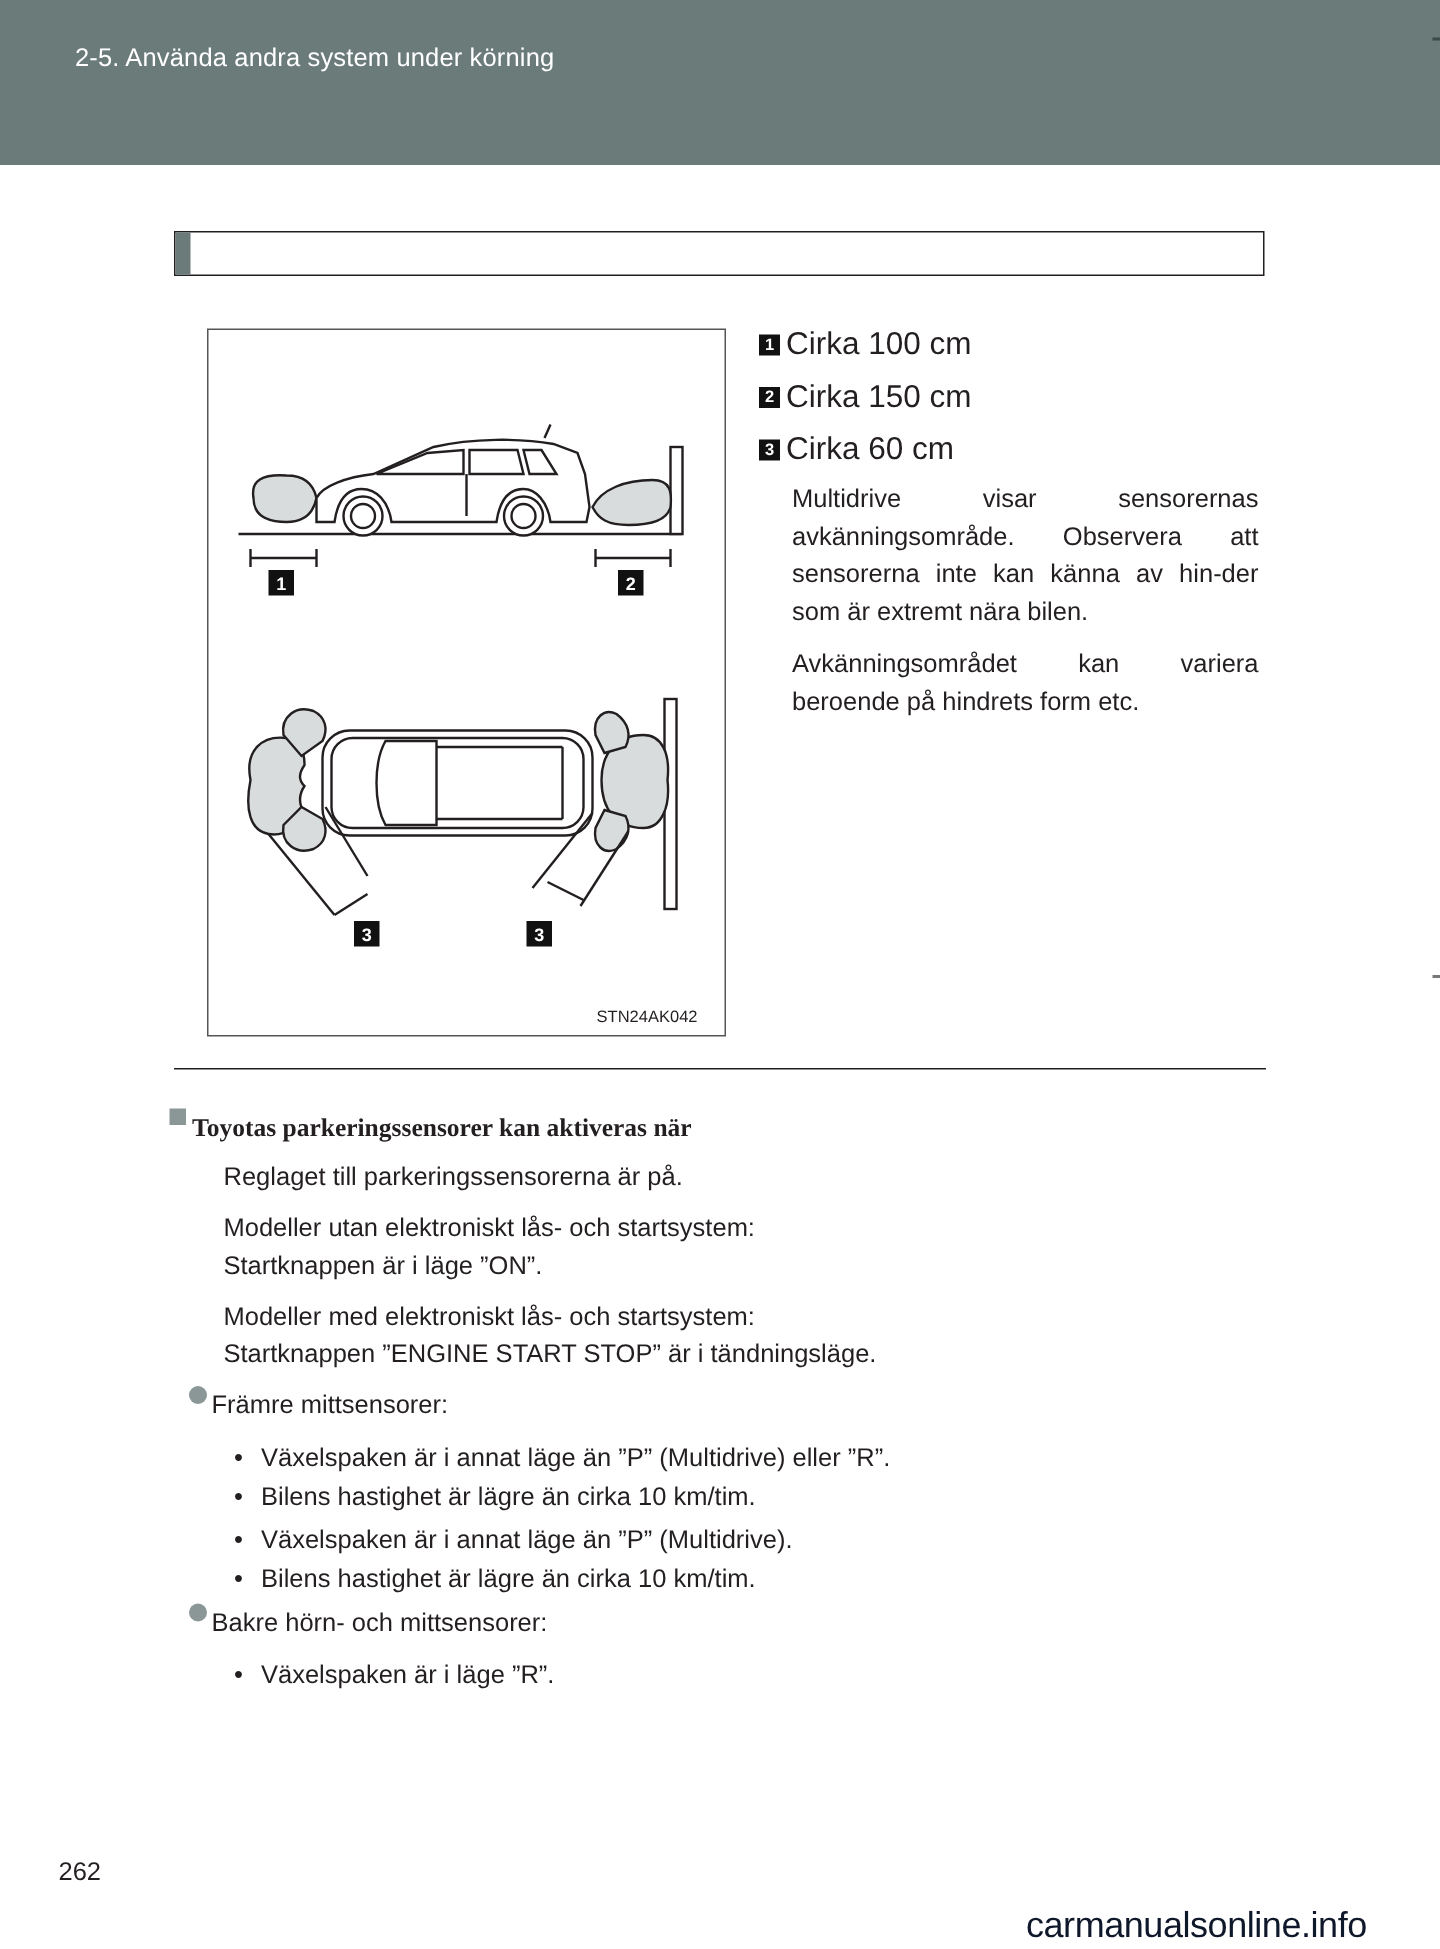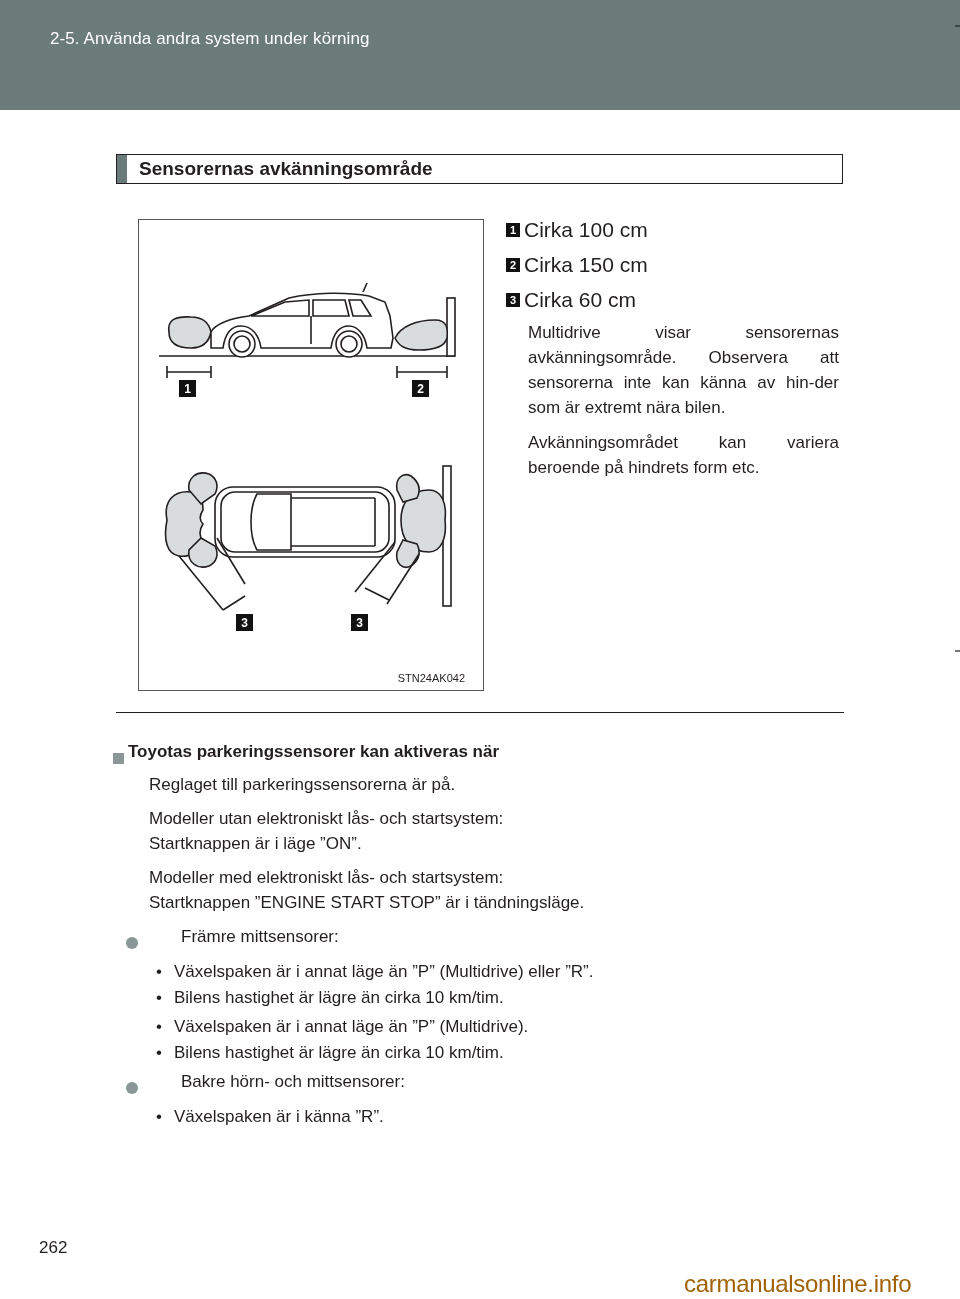--- a/index.html
+++ b/index.html
@@ -17,43 +17,42 @@
   .figure svg { position:absolute; left:0; top:0; }
   .fig-code { position:absolute; right:18px; bottom:6px; font-size:11px; font-weight:normal; color:#231f20; }
   .legend { position:absolute; left:506px; top:212px; }
   .legend .row { display:flex; align-items:center; height:35px; font-size:21px; }
   .numbox { display:inline-flex; align-items:center; justify-content:center; width:14px; height:14px;
             background:#111; color:#fff; font-size:11px; font-weight:bold; margin-right:4px; }
   .desc { position:absolute; left:528px; top:320px; width:311px; font-size:17px; line-height:25px; text-align:justify; }
   .desc p { margin:0 0 10px 0; }
   .hr { position:absolute; left:116px; top:712px; width:728px; height:1px; background:#231f20; }
   .body-text { position:absolute; left:113px; top:739px; width:740px; font-size:17px; line-height:25px; }
-  .sub-heading { display:flex; align-items:flex-end; font-weight:bold; margin-bottom:8px; }
+  .sub-heading { display:flex; align-items:flex-start; font-weight:bold; margin-bottom:8px;font-family:Liberation Serif, serif; }
   .sq { width:11px; height:11px; background:#8a9796; margin-right:4px; display:inline-block; }
   .para { margin-left:36px; margin-bottom:9px; }
-  .dot-item { display:flex; align-items:flex-end; margin-left:13px; margin-bottom:10px;gap:40px; }
+  .dot-item { display:flex; align-items:flex-start; margin-left:13px; margin-bottom:10px; }
   .dot { width:12px; height:12px; border-radius:50%; background:#8a9796; margin-right:3px; display:inline-block; }
   .bullets { margin-left:43px; margin-bottom:4px; }
   .bullets .b { display:flex; margin-bottom:1px; }
   .bullets .b .mk { width:18px; }
   .page-num { position:absolute; left:39px; top:1238px; font-size:17px; }
-  .watermark { position:absolute; left:684px; top:1270px; font-size:24px; color:#a16207; letter-spacing:-0.3px; }
+  .watermark { position:absolute; left:684px; top:1270px; font-size:24px; color:#0f172a; letter-spacing:-0.3px; }
 </style>
 </head>
 <body>
 
 <div class="header">
   <div class="chapter">2-5. Använda andra system under körning</div>
   <div class="edge-mark" style="left:955px;top:25px;width:5px;height:2px;"></div>
 </div>
 <div class="edge-mark" style="left:955px;top:650px;width:5px;height:2px;background:#777;"></div>
 
 <div class="section-title">
   <div class="bar"></div>
-  <div class="txt">Sensorernas avkänningsområde</div>
 </div>
 
 <div class="figure">
   <svg width="346" height="472" viewBox="0 0 346 472">
 
     <g stroke="#231f20" stroke-width="1.6" fill="none">
 
       <line x1="20" y1="136" x2="316" y2="136"></line>
 
       <rect x="308" y="78" width="8" height="58" fill="#fff"></rect>
@@ -190,19 +189,19 @@
       </div>
   </div>
 
   <div class="dot-item">
     <span class="dot"></span>
     <span>Bakre hörn- och mittsensorer:</span>
   </div>
   <div class="bullets">
     <div class="b">
         <span class="mk">•</span>
-        <span>Växelspaken är i känna ”R”.</span>
+        <span>Växelspaken är i läge ”R”.</span>
       </div>
   </div>
 </div>
 
 <div class="page-num">262</div>
 <div class="watermark">carmanualsonline.info</div>
 
 </body></html>

